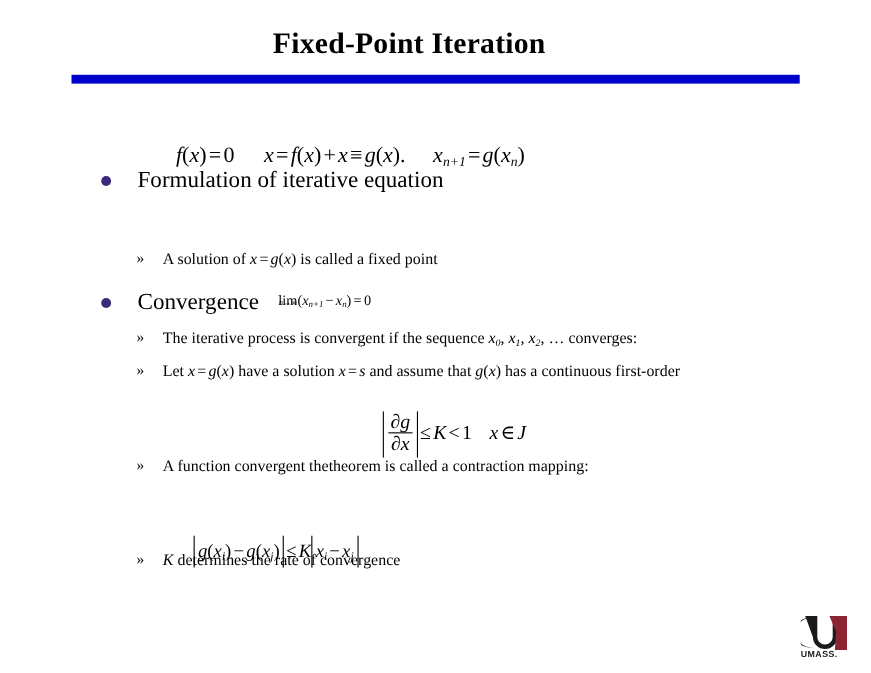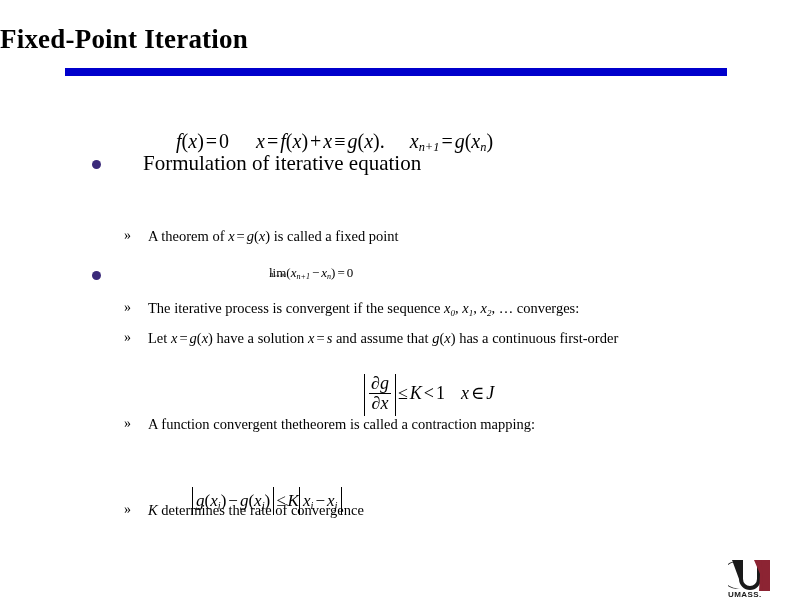--- a/index.html
+++ b/index.html
@@ -22,20 +22,21 @@
     overflow: hidden;
     background: #ffffff;
   }
 
   
   .title {
     position: absolute;
     left: 0;
     top: 24px;
     width: 744px;
+    text-align: center;
     font-size: 27px;
     font-weight: bold;
     letter-spacing: 0.2px;
     color: #000000;
     font-family: "Liberation Serif", "DejaVu Serif", serif;
   }
   .title-rule {
     position: absolute;
     left: 65px;
     top: 68px;
@@ -55,21 +56,21 @@
     position: absolute;
     left: 0px;
     top: 8px;
     width: 9px;
     height: 9px;
     border-radius: 50%;
     background: #3b2a7a;
   }
   .lvl1 .txt {
     display: inline-block;
-    margin-left: 51px;
+    margin-left: 33px;
   }
 
   .lvl2 {
     position: absolute;
     font-size: 14.5px;
     line-height: 1.15;
     white-space: nowrap;
   }
   .lvl2 .gmark {
     position: absolute;
@@ -81,21 +82,20 @@
     display: inline-block;
     margin-left: 24px;
   }
 
   
   .math {
     position: absolute;
     font-family: "Liberation Serif", "DejaVu Serif", serif;
     white-space: nowrap;
     color: #000000;
-    margin-left: 16px;
   }
   .mi { font-style: italic; }
   .mn { font-style: normal; }
   .mo { font-style: normal; padding: 0 2px; }
   sub {
     font-size: 0.62em;
     font-style: italic;
     vertical-align: -0.28em;
     padding: 0;
   }
@@ -186,25 +186,26 @@
     <span style="display:inline-block;width:20px"></span><span class="mi">x</span><sub>n+1</sub><span class="mo">=</span><span class="mi">g</span><span class="mn">(</span><span class="mi">x</span><sub>n</sub><span class="mn">)</span>
   </div>
 
   <div class="lvl1" style="left:92px; top:152px;">
     <span class="bullet"></span>
     <span class="txt">Formulation of iterative equation</span>
   </div>
 
   <div class="lvl2" style="left:124px; top:228px;">
     <span class="gmark">»</span>
-    <span class="txt"><span>A theorem of </span><span class="mi">x</span><span class="mo">=</span><span class="mi">g</span><span>(</span><span class="mi">x</span><span>)</span><span> is called a fixed point</span></span>
+    <span class="txt"><span>A solution of </span><span class="mi">x</span><span class="mo">=</span><span class="mi">g</span><span>(</span><span class="mi">x</span><span>)</span><span> is called a fixed point</span></span>
   </div>
 
   <div class="lvl1" style="left:92px; top:263px;">
     <span class="bullet"></span>
+    <span class="txt">Convergence</span>
   </div>
 
   <div class="math" style="left:253px; top:265px; font-size:13px;">
     <span class="limop"><span class="limmain">lim</span><span class="limsub">n→∞</span></span><span class="mn">(</span><span class="mi">x</span><sub>n+1</sub><span class="mo">−</span><span class="mi">x</span><sub>n</sub><span class="mn">)</span><span class="mo">=</span><span class="mn">0</span>
   </div>
 
   <div class="lvl2" style="left:124px; top:300px;">
     <span class="gmark">»</span>
     <span class="txt"><span>The iterative process is convergent if the sequence </span><span class="mi">x</span><sub>0</sub><span>,</span> <span class="mi">x</span><sub>1</sub><span>,</span> <span class="mi">x</span><sub>2</sub><span>,</span> <span>…</span><span> converges:</span></span>
   </div>

